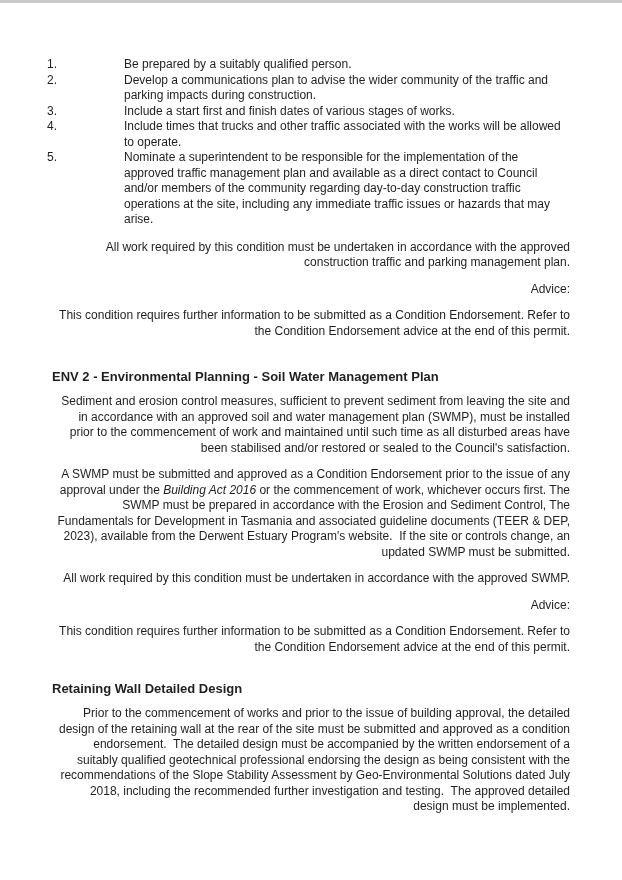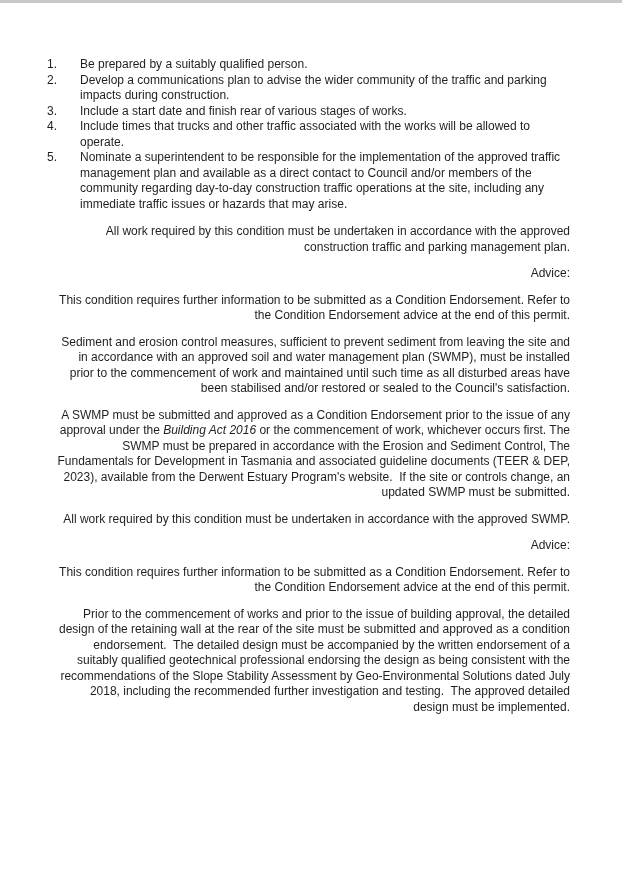--- a/index.html
+++ b/index.html
@@ -22,21 +22,21 @@
     position: absolute;
     top: 57px;
     left: 52px;
     width: 518px;
     font-size: 12px;
     line-height: 15.5px;
   }
   .num-list { margin: 0 0 12px 0; padding: 0; }
   .num-item { display: flex; margin-left: -5px; }
   .num { flex: 0 0 33px; width: 33px; }
-  .item-text { flex: 1; white-space: pre-wrap; }
+  .item-text { flex: 1; white-space: pre-wrap; margin-left: 44px; }
   p { margin: 0 0 11px 0; white-space: pre-wrap; text-align: right; }
   .advice { }
   .heading {
     font-size: 13px;
     font-weight: bold;
     line-height: 16px;
     margin: 30px 0 9px 0;
   }
   .heading.retaining { margin-top: 26px; }
   .para-after-list { margin-top: 12px; }
@@ -54,46 +54,48 @@
       <div class="num-item">
         <span class="num">1.</span>
         <span class="item-text">Be prepared by a suitably qualified person.</span>
       </div>
       <div class="num-item">
         <span class="num">2.</span>
         <span class="item-text">Develop a communications plan to advise the wider community of the traffic and parking impacts during construction.</span>
       </div>
       <div class="num-item">
         <span class="num">3.</span>
-        <span class="item-text">Include a start date and finish rear of various stages of works.</span>
+        <span class="item-text">Include a start first and finish dates of various stages of works.</span>
       </div>
       <div class="num-item">
         <span class="num">4.</span>
         <span class="item-text">Include times that trucks and other traffic associated with the works will be allowed to operate.</span>
       </div>
       <div class="num-item">
         <span class="num">5.</span>
         <span class="item-text">Nominate a superintendent to be responsible for the implementation of the approved traffic management plan and available as a direct contact to Council and/or members of the community regarding day-to-day construction traffic operations at the site, including any immediate traffic issues or hazards that may arise.</span>
       </div>
     </div>
 
     <p class="para-after-list">All work required by this condition must be undertaken in accordance with the approved construction traffic and parking management plan.</p>
 
     <p class="advice">Advice:</p>
 
     <p class="advice">This condition requires further information to be submitted as a Condition Endorsement. Refer to the Condition Endorsement advice at the end of this permit.</p>
 
+    <div class="heading">ENV 2 - Environmental Planning - Soil Water Management Plan</div>
 
     <p>Sediment and erosion control measures, sufficient to prevent sediment from leaving the site and in accordance with an approved soil and water management plan (SWMP), must be installed prior to the commencement of work and maintained until such time as all disturbed areas have been stabilised and/or restored or sealed to the Council's satisfaction.</p>
 
     <p><span>A SWMP must be submitted and approved as a Condition Endorsement prior to the issue of any approval under the </span><span class="inline-italic">Building Act 2016</span><span> or the commencement of work, whichever occurs first. The SWMP must be prepared in accordance with the Erosion and Sediment Control, The Fundamentals for Development in Tasmania and associated guideline documents (TEER &amp; DEP, 2023), available from the Derwent Estuary Program's website.  If the site or controls change, an updated SWMP must be submitted.</span></p>
 
     <p>All work required by this condition must be undertaken in accordance with the approved SWMP.</p>
 
     <p class="advice">Advice:</p>
 
     <p class="advice">This condition requires further information to be submitted as a Condition Endorsement. Refer to the Condition Endorsement advice at the end of this permit.</p>
 
+    <div class="heading retaining">Retaining Wall Detailed Design</div>
 
     <p>Prior to the commencement of works and prior to the issue of building approval, the detailed design of the retaining wall at the rear of the site must be submitted and approved as a condition endorsement.  The detailed design must be accompanied by the written endorsement of a suitably qualified geotechnical professional endorsing the design as being consistent with the recommendations of the Slope Stability Assessment by Geo-Environmental Solutions dated July 2018, including the recommended further investigation and testing.  The approved detailed design must be implemented.</p>
 
   </div>
 </div>
 
 </body></html>

